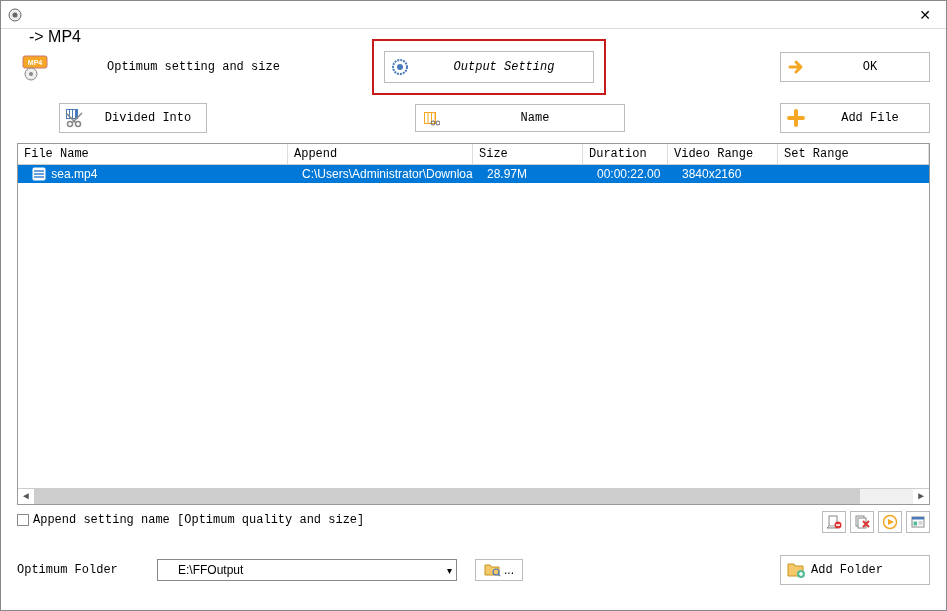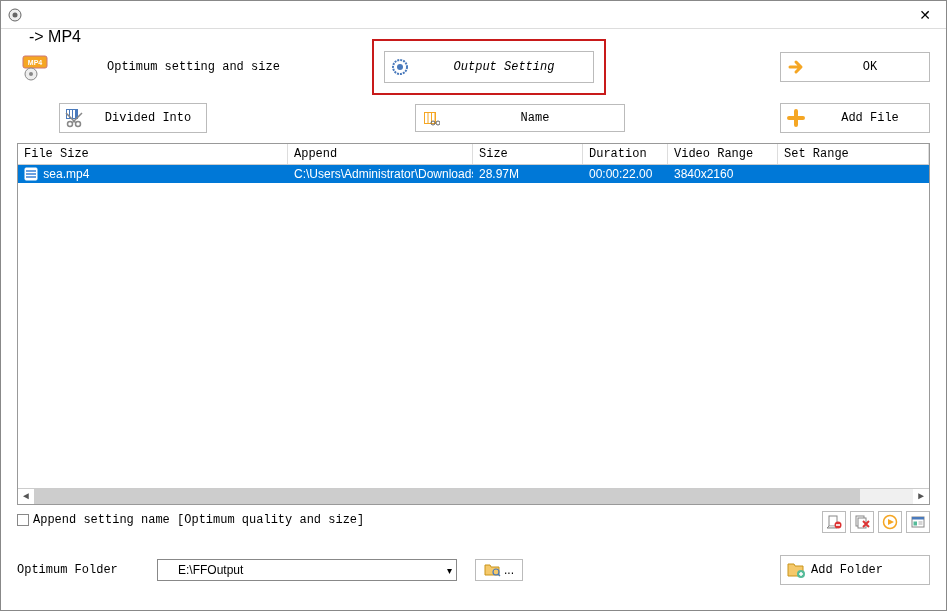--- a/index.html
+++ b/index.html
@@ -99,21 +99,21 @@
 }
 .lv-body { flex: 1; overflow: hidden; }
 .lv-row {
   display: flex;
   background: #0078d7;
   color: #fff;
   height: 18px;
   align-items: center;
 }
 .lv-row .cell {
-  padding: 0 6px;
+  padding: 0 14px;
   font-size: 12px;
   white-space: nowrap;
   overflow: hidden;
   font-family: Arial, sans-serif;
 }
 .lv-row .file-icon {
   width: 14px; height: 14px;
   margin-right: 2px;
   display: inline-block;
   vertical-align: -3px;
@@ -298,21 +298,21 @@
             <path d="M9 2 V16 M2 9 H16" stroke="#f5a623" stroke-width="4" stroke-linecap="round"></path>
           </svg>
       </span>
       <span class="label-slot">Add File</span>
     </div>
   </div>
 </div>
 
 <div class="listview">
   <div class="lv-header">
-    <div class="col col-filename">File Size</div>
+    <div class="col col-filename">File Name</div>
     <div class="col col-folder">Append</div>
     <div class="col col-size">Size</div>
     <div class="col col-duration">Duration</div>
     <div class="col col-videosize">Video Range</div>
     <div class="col col-setrange">Set Range</div>
   </div>
   <div class="lv-body">
     <div class="lv-row">
       <div class="cell col-filename">
         <span class="file-icon">

